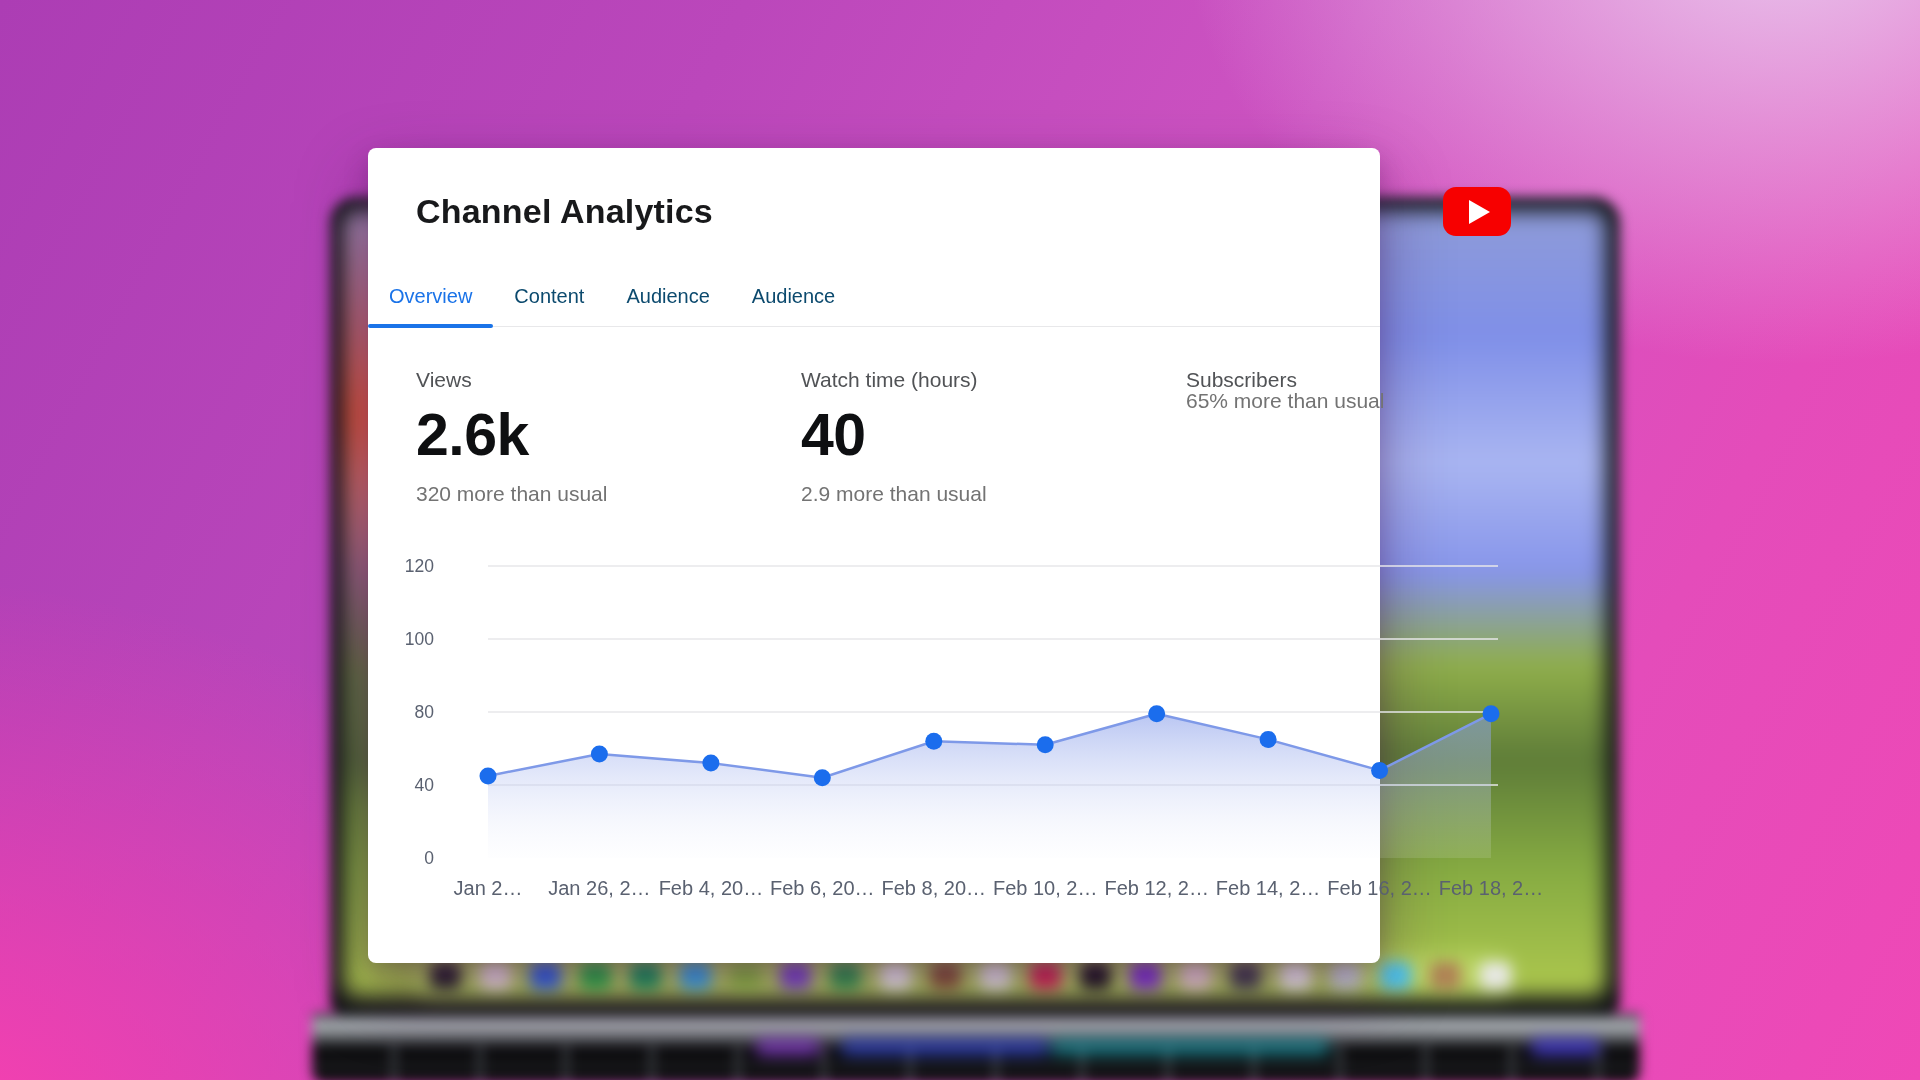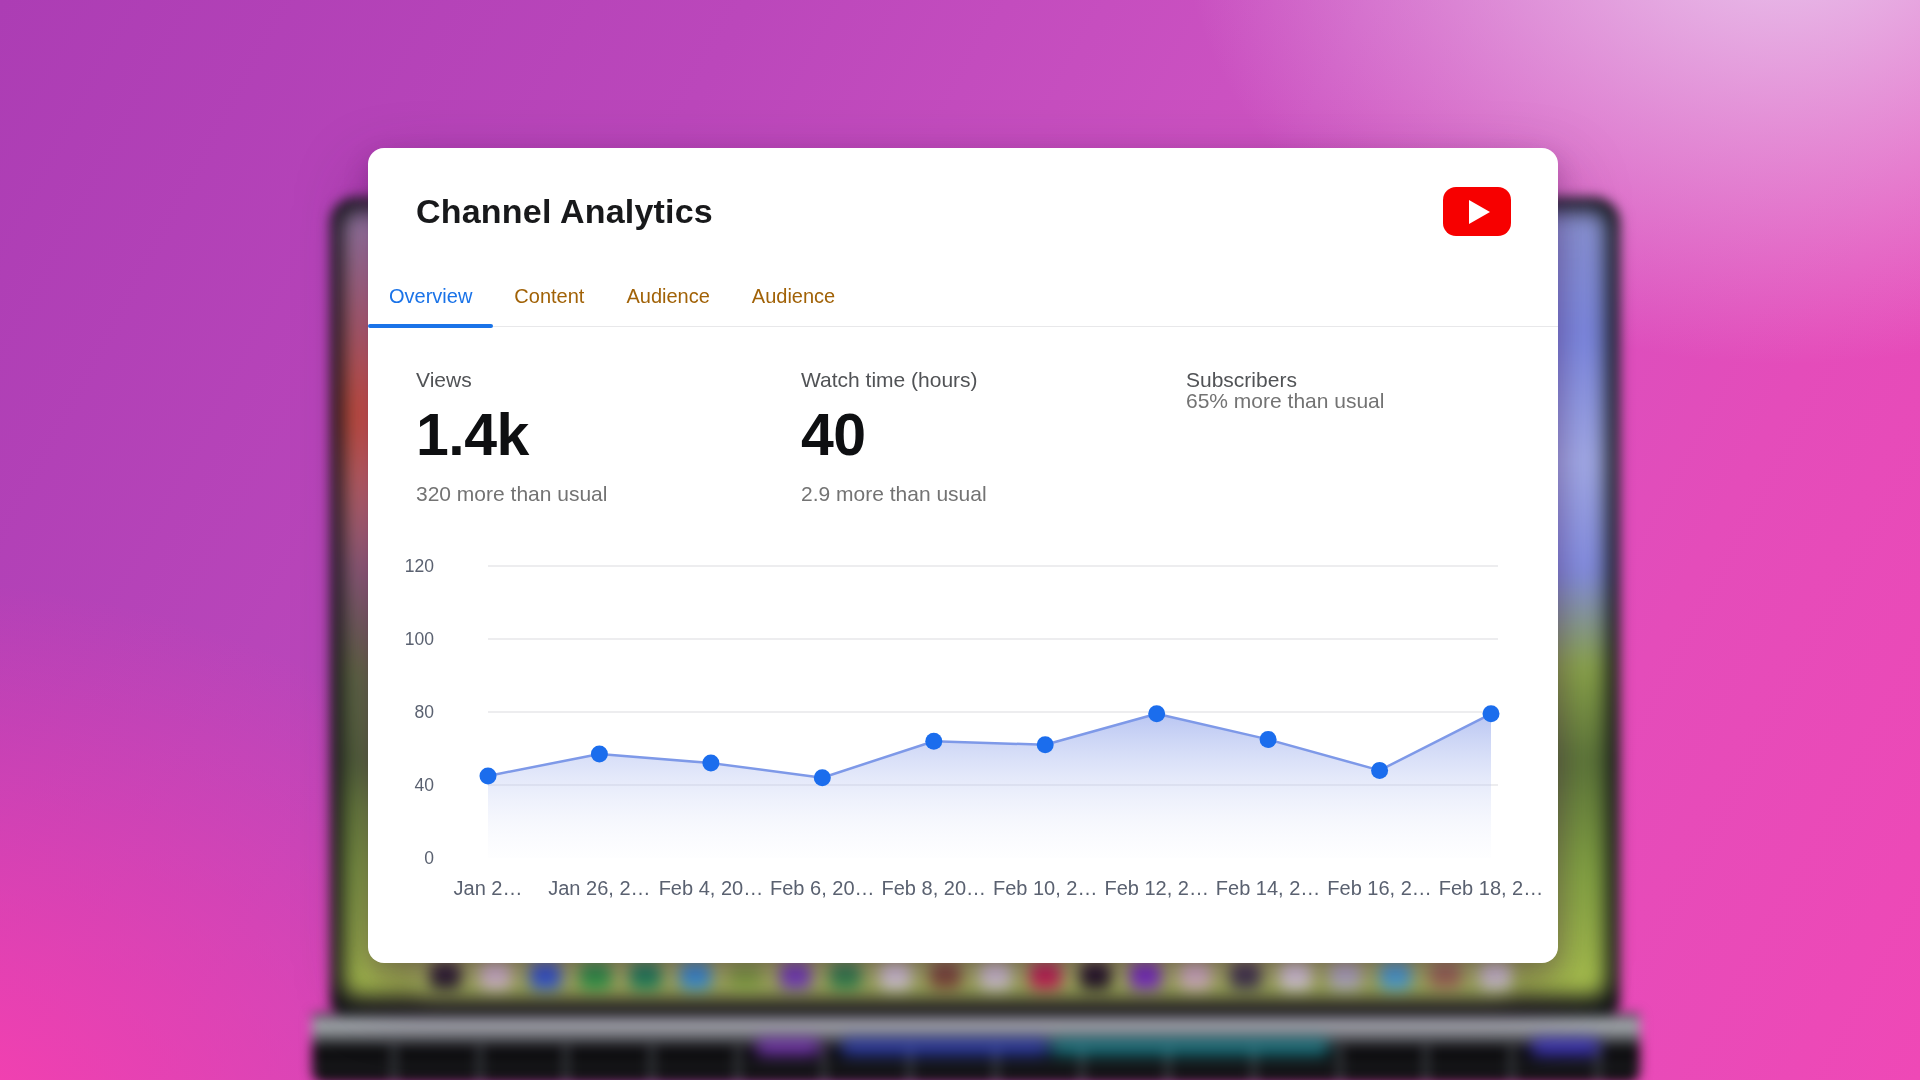--- a/index.html
+++ b/index.html
@@ -27,30 +27,30 @@
   .hinge{height:30px;background:linear-gradient(180deg,#26282b 0%,#8f949a 25%,#b3b7bb 45%,#7e8287 65%,#3f4144 100%);}
   .keys{position:relative;height:40px;background:
       repeating-linear-gradient(180deg, rgba(46,48,52,.9) 0 3px, transparent 3px 22px),
       repeating-linear-gradient(90deg, #0e0e10 0 78px, #303236 78px 86px),#141518;}
   .streak{position:absolute;top:-4px;height:16px;border-radius:8px;filter:blur(6px);opacity:.85;}
   .streak.purple{left:443px;width:66px;background:#8a3fd0;}
   .streak.blue{left:528px;width:210px;background:#3548c8;}
   .streak.teal{left:738px;width:280px;background:#1f8f9c;}
   .streak.indigo{left:1218px;width:70px;background:#4a3fe0;}
   
-  .card{position:absolute;left:368px;top:148px;width:1190px;height:815px;background:#fff;border-radius:16px;
+  .card{position:absolute;left:368px;top:148px;width:1012px;height:815px;background:#fff;border-radius:8px;
     box-shadow:0 30px 70px rgba(60,10,70,.38), 0 10px 25px rgba(60,10,70,.22);}
   .card h1{position:absolute;left:48px;top:44px;margin:0;font-size:34px;font-weight:700;color:#18191b;letter-spacing:.2px;}
   .logo{position:absolute;left:1075px;top:39px;width:68px;height:49px;border-radius:13px;
     background:var(--brand,#f70000);display:flex;align-items:center;justify-content:center;cursor:pointer;}
   .logo .play{width:0;height:0;border-left:21px solid #fff;border-top:12px solid transparent;border-bottom:12px solid transparent;margin-left:5px;}
   .tabs{position:absolute;left:0;right:0;top:118px;height:61px;display:flex;align-items:center;
     border-bottom:1.5px solid #e8e8ea;}
   .tab{position:relative;height:100%;display:flex;align-items:center;padding:0 21px;
-    font-size:20px;font-weight:500;color:#a16207;cursor:pointer;}
+    font-size:20px;font-weight:500;color:#0c4a6e;cursor:pointer;}
   .tab.active{color:var(--accent,#1a73e8);}
   .tab.active::after{content:'';position:absolute;left:0;right:0;bottom:-1.5px;height:4px;
     background:var(--accent,#1a73e8);border-radius:3px;}
   .stats{position:absolute;left:48px;top:221px;display:flex;justify-content:center;}
   .stat{width:385px;}
   .stat .s-label{font-size:21px;color:#515356;line-height:1;}
   .stat .s-value{font-size:59px;font-weight:700;color:#0e0f11;line-height:1;margin:16px 0 18px;letter-spacing:-.5px;}
   .stat .s-note{font-size:21px;color:#737373;line-height:1;}
   #chart-svg{position:absolute;left:0;top:380px;}
 </style>
@@ -109,21 +109,21 @@
     <nav class="tabs">
       <div class="tab active" id="tab-0">Overview</div>
       <div class="tab" id="tab-1">Content</div>
       <div class="tab" id="tab-2">Audience</div>
       <div class="tab" id="tab-3">Audience</div>
     </nav>
 
     <div class="stats">
       <div class="stat">
         <div class="s-label">Views</div>
-        <div class="s-value">1.4k</div>
+        <div class="s-value">2.6k</div>
         <div class="s-note">320 more than usual</div>
       </div>
       <div class="stat">
         <div class="s-label">Watch time (hours)</div>
         <div class="s-value">40</div>
         <div class="s-note">2.9 more than usual</div>
       </div>
       <div class="stat">
         <div class="s-label">Subscribers</div>
         <div class="s-note">65% more than usual</div>

